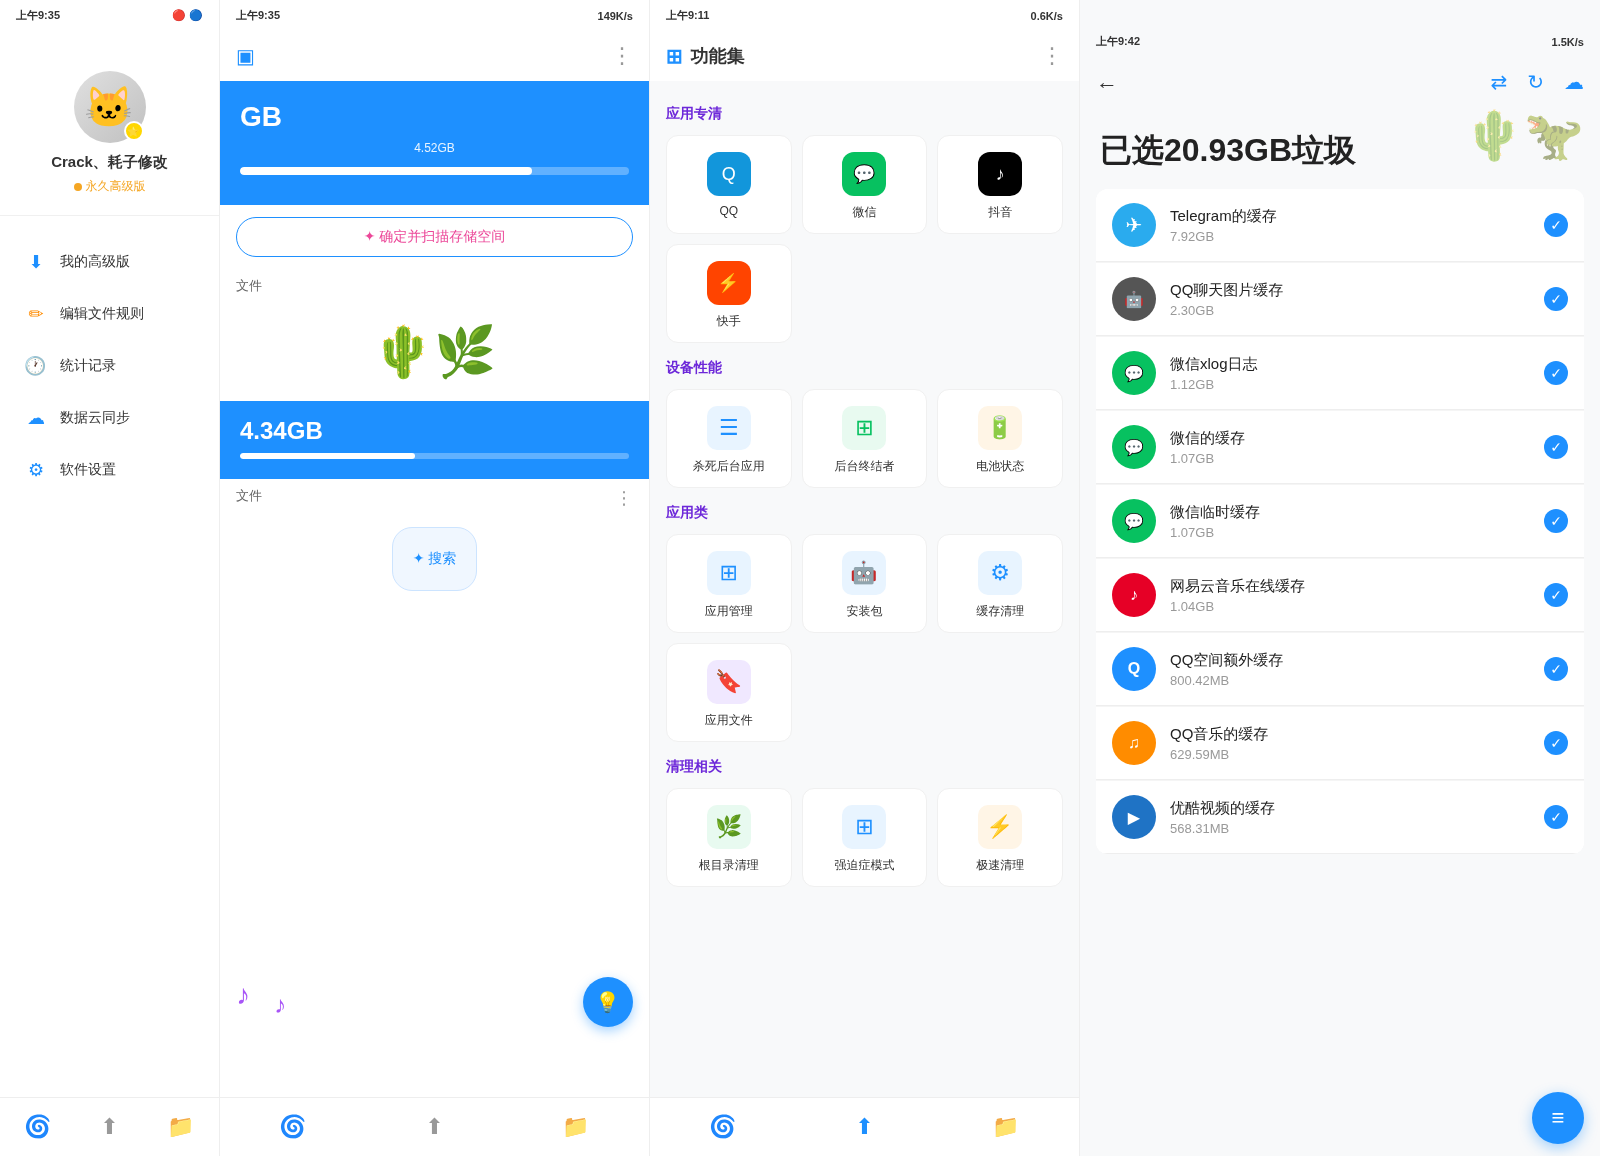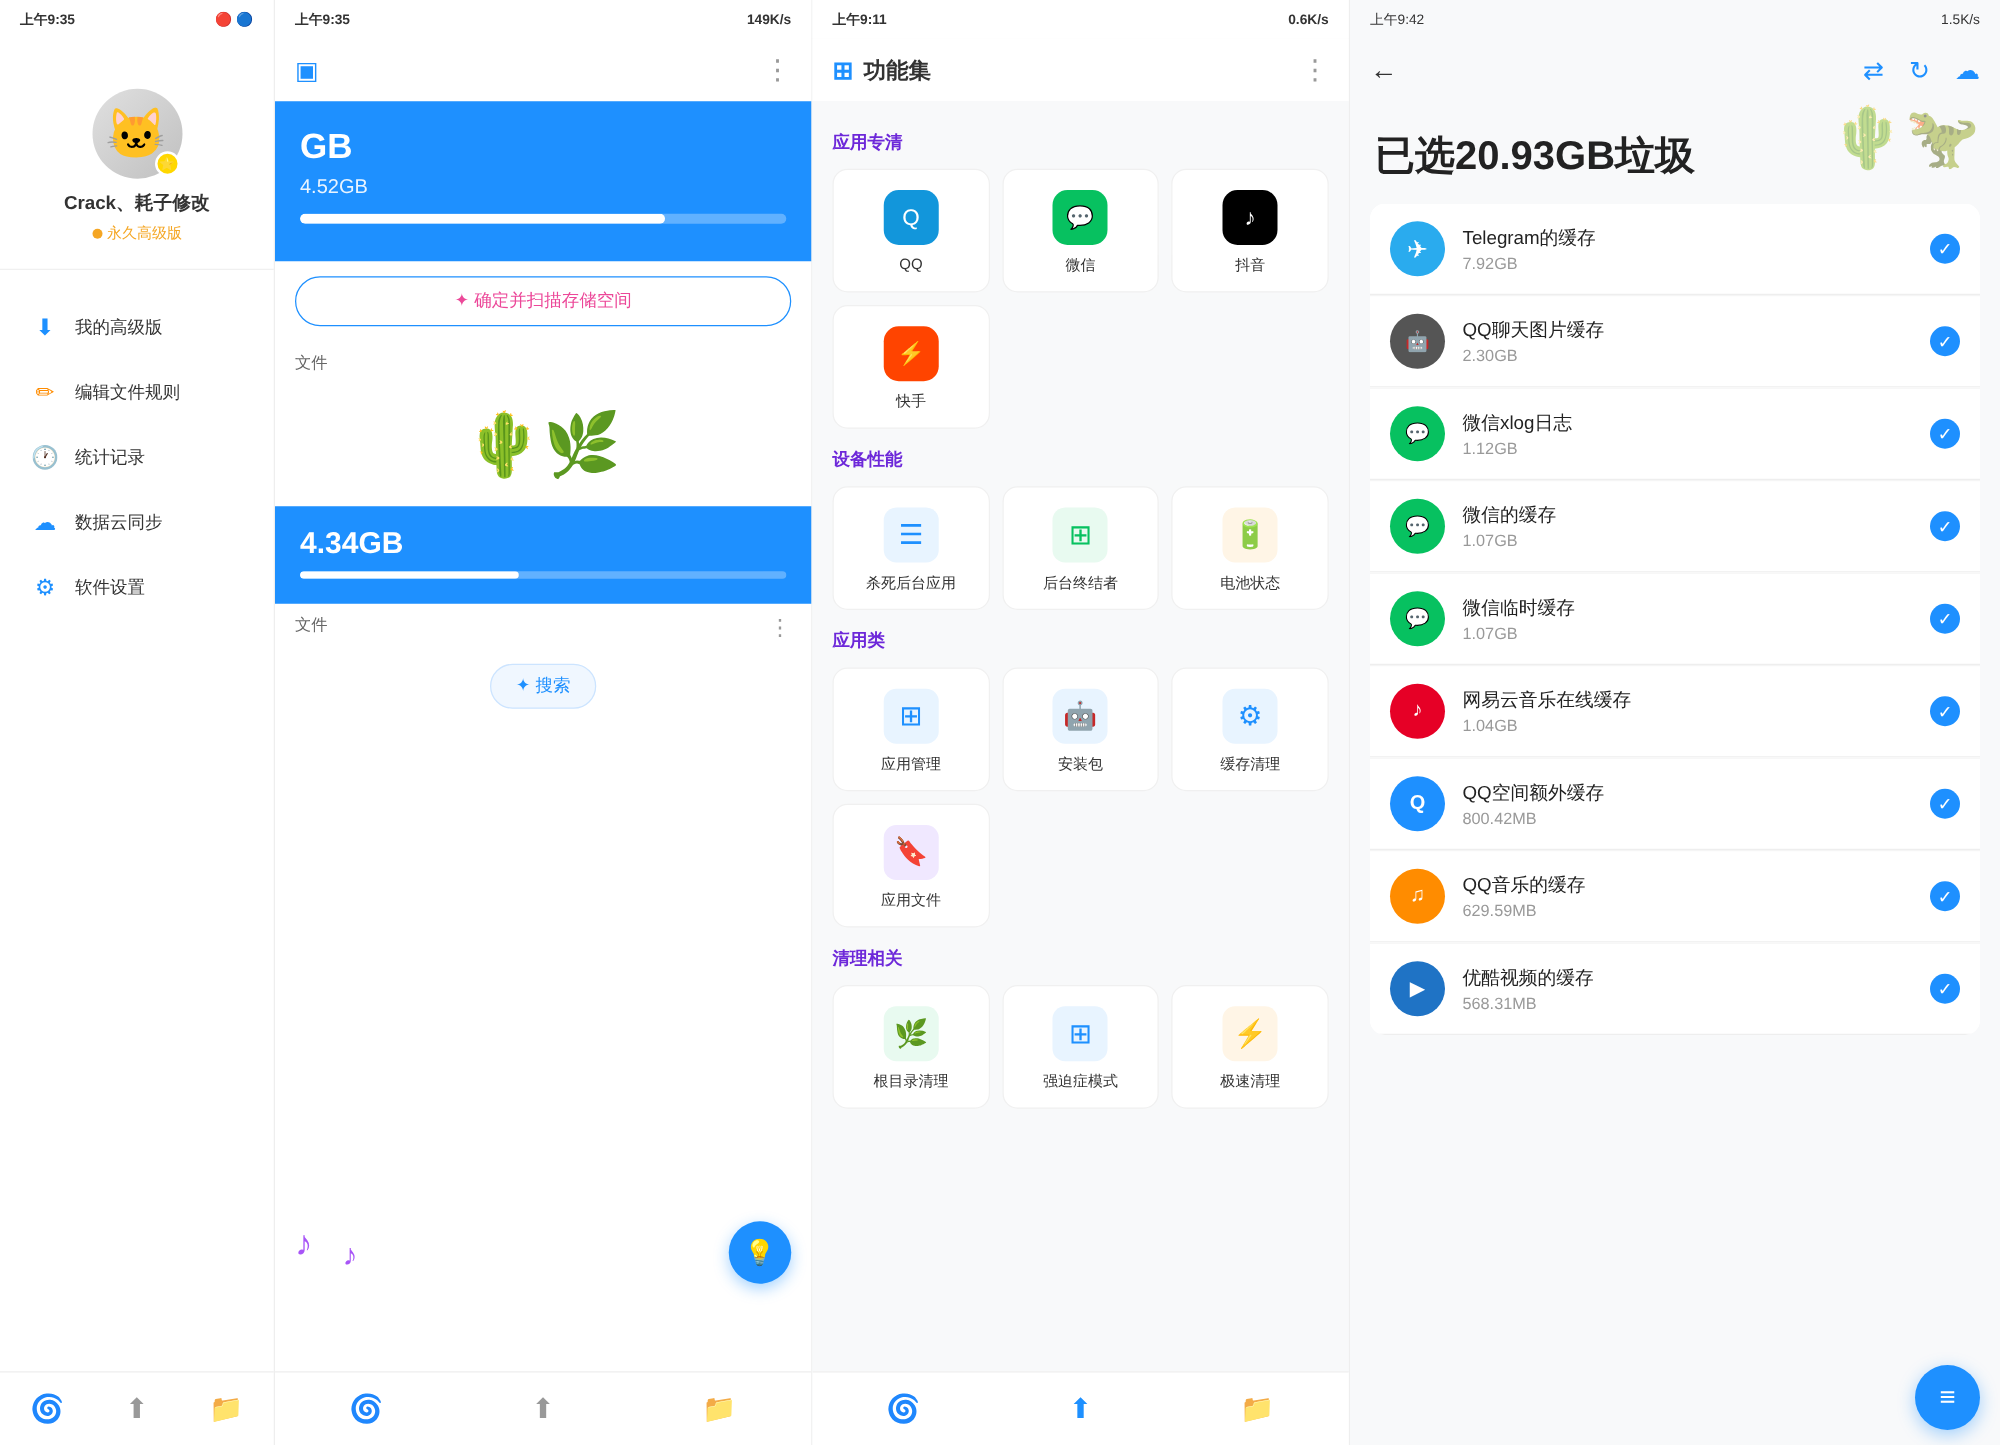--- a/index.html
+++ b/index.html
@@ -157,23 +157,24 @@
       color: #fff;
       border-radius: 0;
       flex-shrink: 0;
     }
     .storage-title {
       font-size: 28px;
       font-weight: 700;
       margin-bottom: 8px;
     }
     .storage-sub {
-      font-size: 16px;
+      font-size: 12px;
       margin-bottom: 12px;
       opacity: 0.9;
+      text-align: center;
     }
     .storage-bar {
       height: 8px;
       background: rgba(255,255,255,0.3);
       border-radius: 4px;
       overflow: hidden;
     }
     .storage-bar-fill {
       height: 100%;
       background: #fff;
@@ -188,21 +189,21 @@
       border-radius: 20px;
       font-size: 14px;
       text-align: center;
       margin: 12px 16px;
       cursor: pointer;
     }
     .search-btn {
       background: #f0f7ff;
       border: 1px solid #cce4ff;
       color: #1E90FF;
-      padding: 8px 20px;
+      padding: 22px 20px;
       border-radius: 20px;
       font-size: 14px;
       cursor: pointer;
       display: flex;
       align-items: center;
       gap: 6px;
       margin: 10px auto;
       width: fit-content;
     }
     .panel2-bottom-nav {
@@ -345,22 +346,23 @@
       display: flex;
       flex-direction: column;
     }
     .panel4-status {
       display: flex;
       justify-content: space-between;
       align-items: center;
       padding: 8px 16px;
       font-size: 11px;
       color: #333;
-      font-weight: 400;
+      font-weight: 700;
       background: #f8f9fa;
+      margin-top: 26px;
     }
     .panel4-header {
       display: flex;
       justify-content: space-between;
       align-items: center;
       padding: 12px 16px;
       background: #f8f9fa;
     }
     .panel4-hero {
       position: relative;

